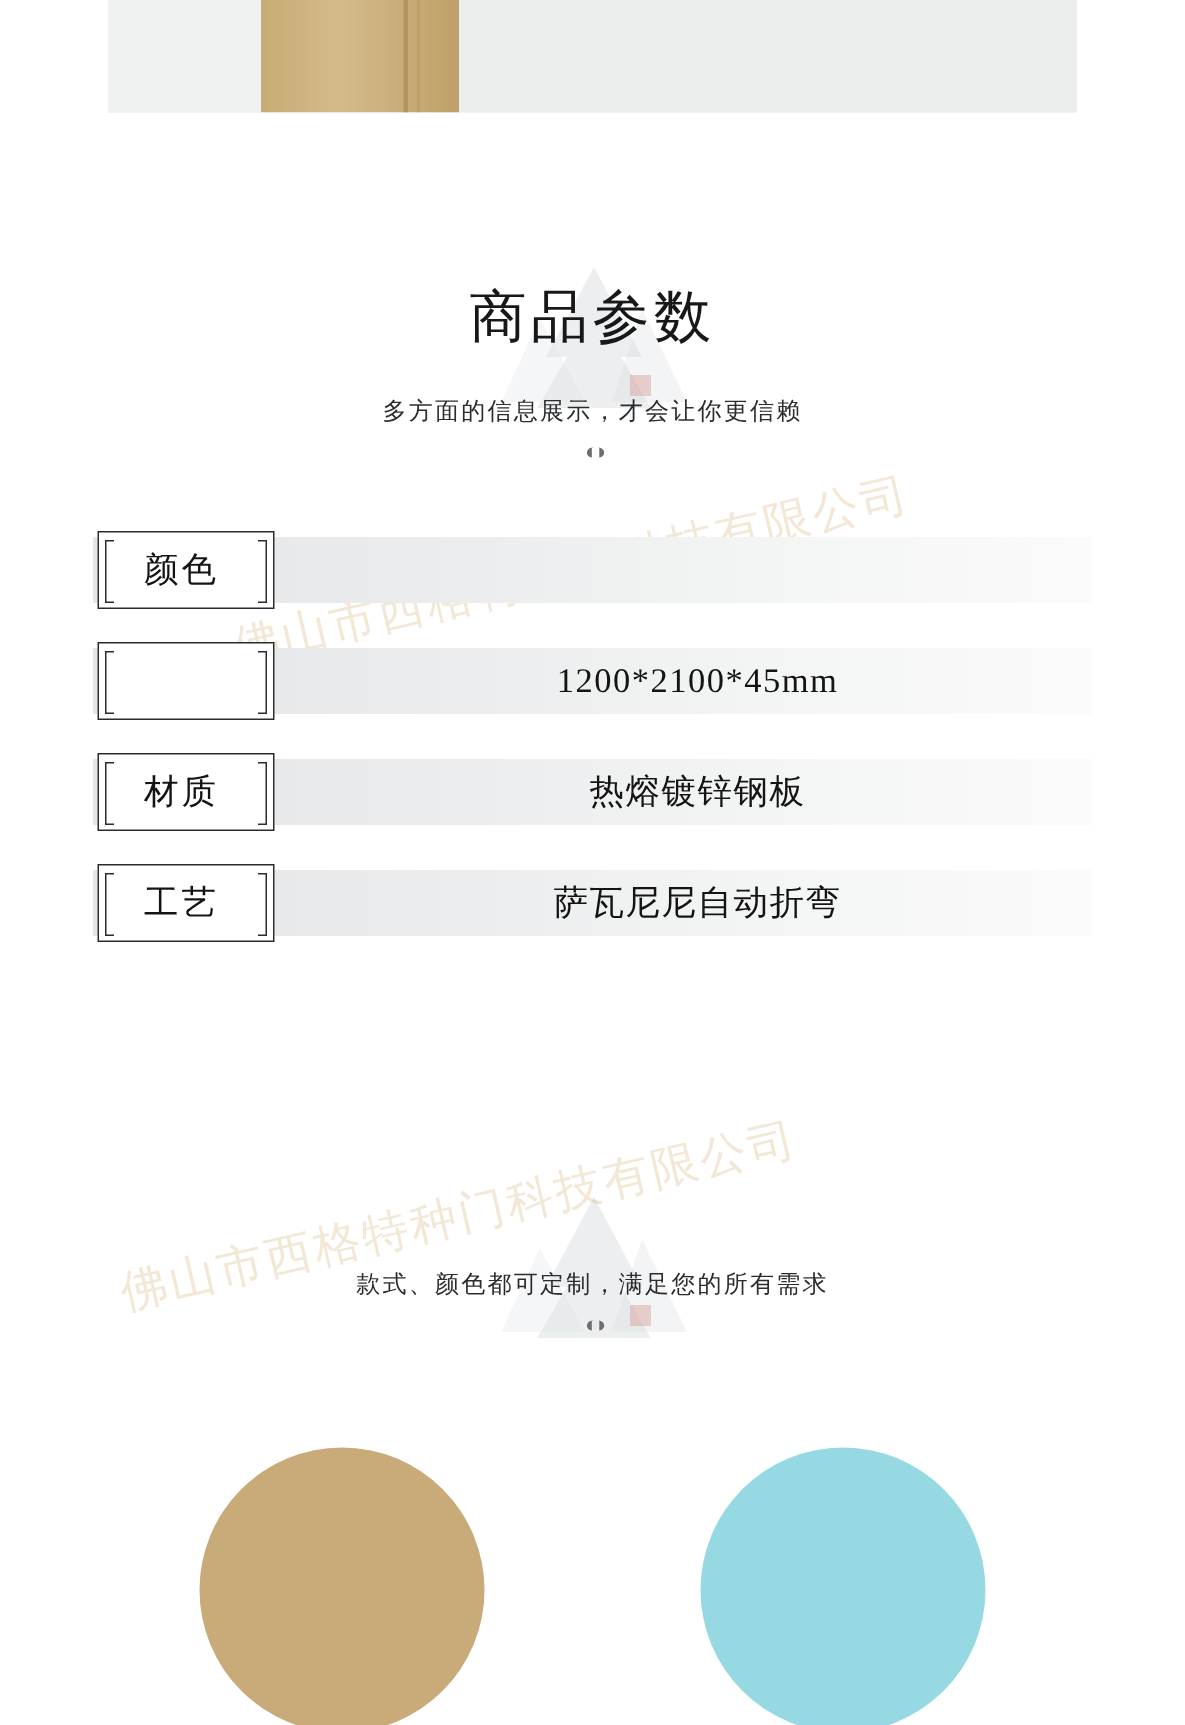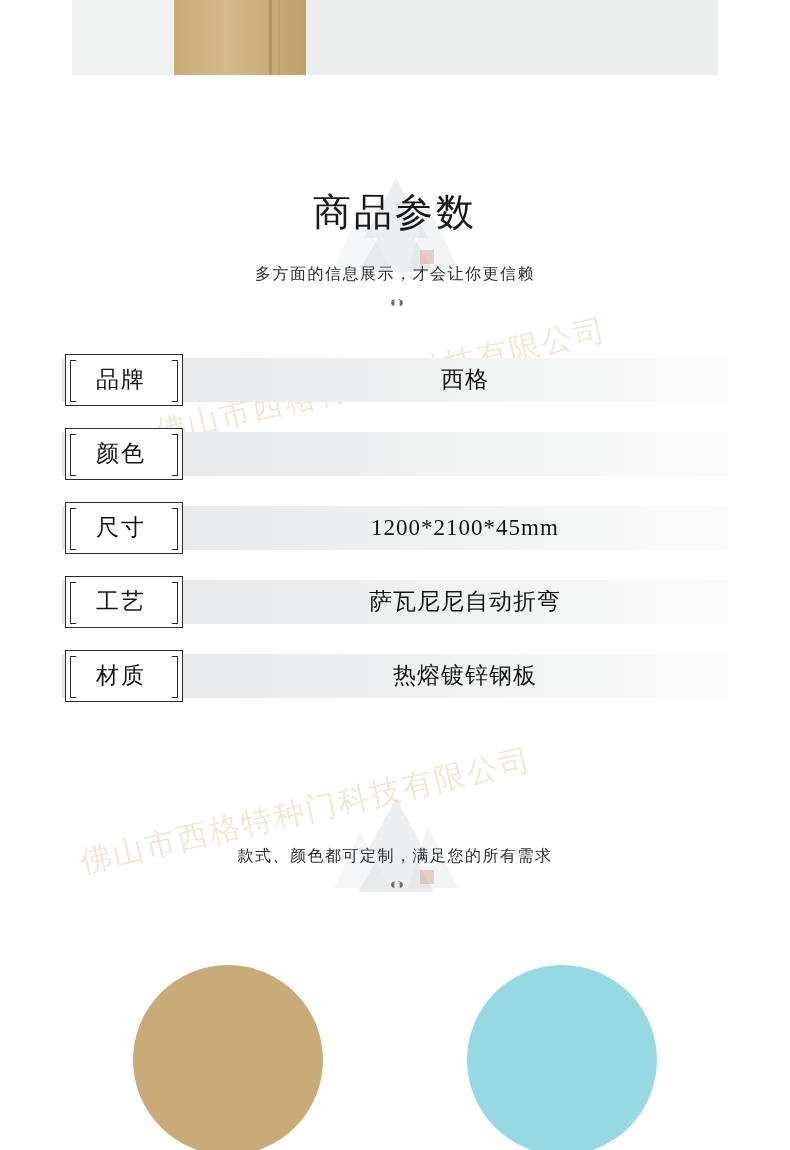--- a/index.html
+++ b/index.html
@@ -225,52 +225,45 @@
 </svg>
 
 <div class="section-head" style="top:190px;">
   <div class="title">商品参数</div>
   <div class="subtitle">多方面的信息展示，才会让你更信赖</div>
   <div class="rings">◐◑</div>
 </div>
 
 <div class="params">
 
-  <div class="param-row">
-    <div class="bar"></div>
-    <div class="label-box"></div>
-    <div class="label-text">品牌</div>
-    <div class="value-text">西格</div>
-  </div>
 
   <div class="param-row">
     <div class="bar"></div>
     <div class="label-box"></div>
     <div class="label-text">颜色</div>
   </div>
 
   <div class="param-row">
     <div class="bar"></div>
     <div class="label-box"></div>
-    <div class="label-text">尺寸</div>
     <div class="value-text">1200*2100*45mm</div>
+  </div>
+
+  <div class="param-row">
+    <div class="bar"></div>
+    <div class="label-box"></div>
+    <div class="label-text">材质</div>
+    <div class="value-text">热熔镀锌钢板</div>
   </div>
 
   <div class="param-row">
     <div class="bar"></div>
     <div class="label-box"></div>
     <div class="label-text">工艺</div>
     <div class="value-text">萨瓦尼尼自动折弯</div>
-  </div>
-
-  <div class="param-row">
-    <div class="bar"></div>
-    <div class="label-box"></div>
-    <div class="label-text">材质</div>
-    <div class="value-text">热熔镀锌钢板</div>
   </div>
 
 </div>
 
 <svg class="ink-mark" style="left:316px; top:792px;" width="160" height="130" viewBox="0 0 160 130">
   <polygon points="80,6 112,66 98,66 118,100 42,100 62,66 48,66" fill="#9aa2a8" opacity="0.33"></polygon>
   <polygon points="112,34 142,96 92,96" fill="#b7bec3" opacity="0.30"></polygon>
   <polygon points="44,40 74,96 18,96" fill="#c3c9cd" opacity="0.28"></polygon>
   <rect x="104" y="78" width="14" height="14" fill="#b4493f" opacity="0.45"></rect>
 </svg>

